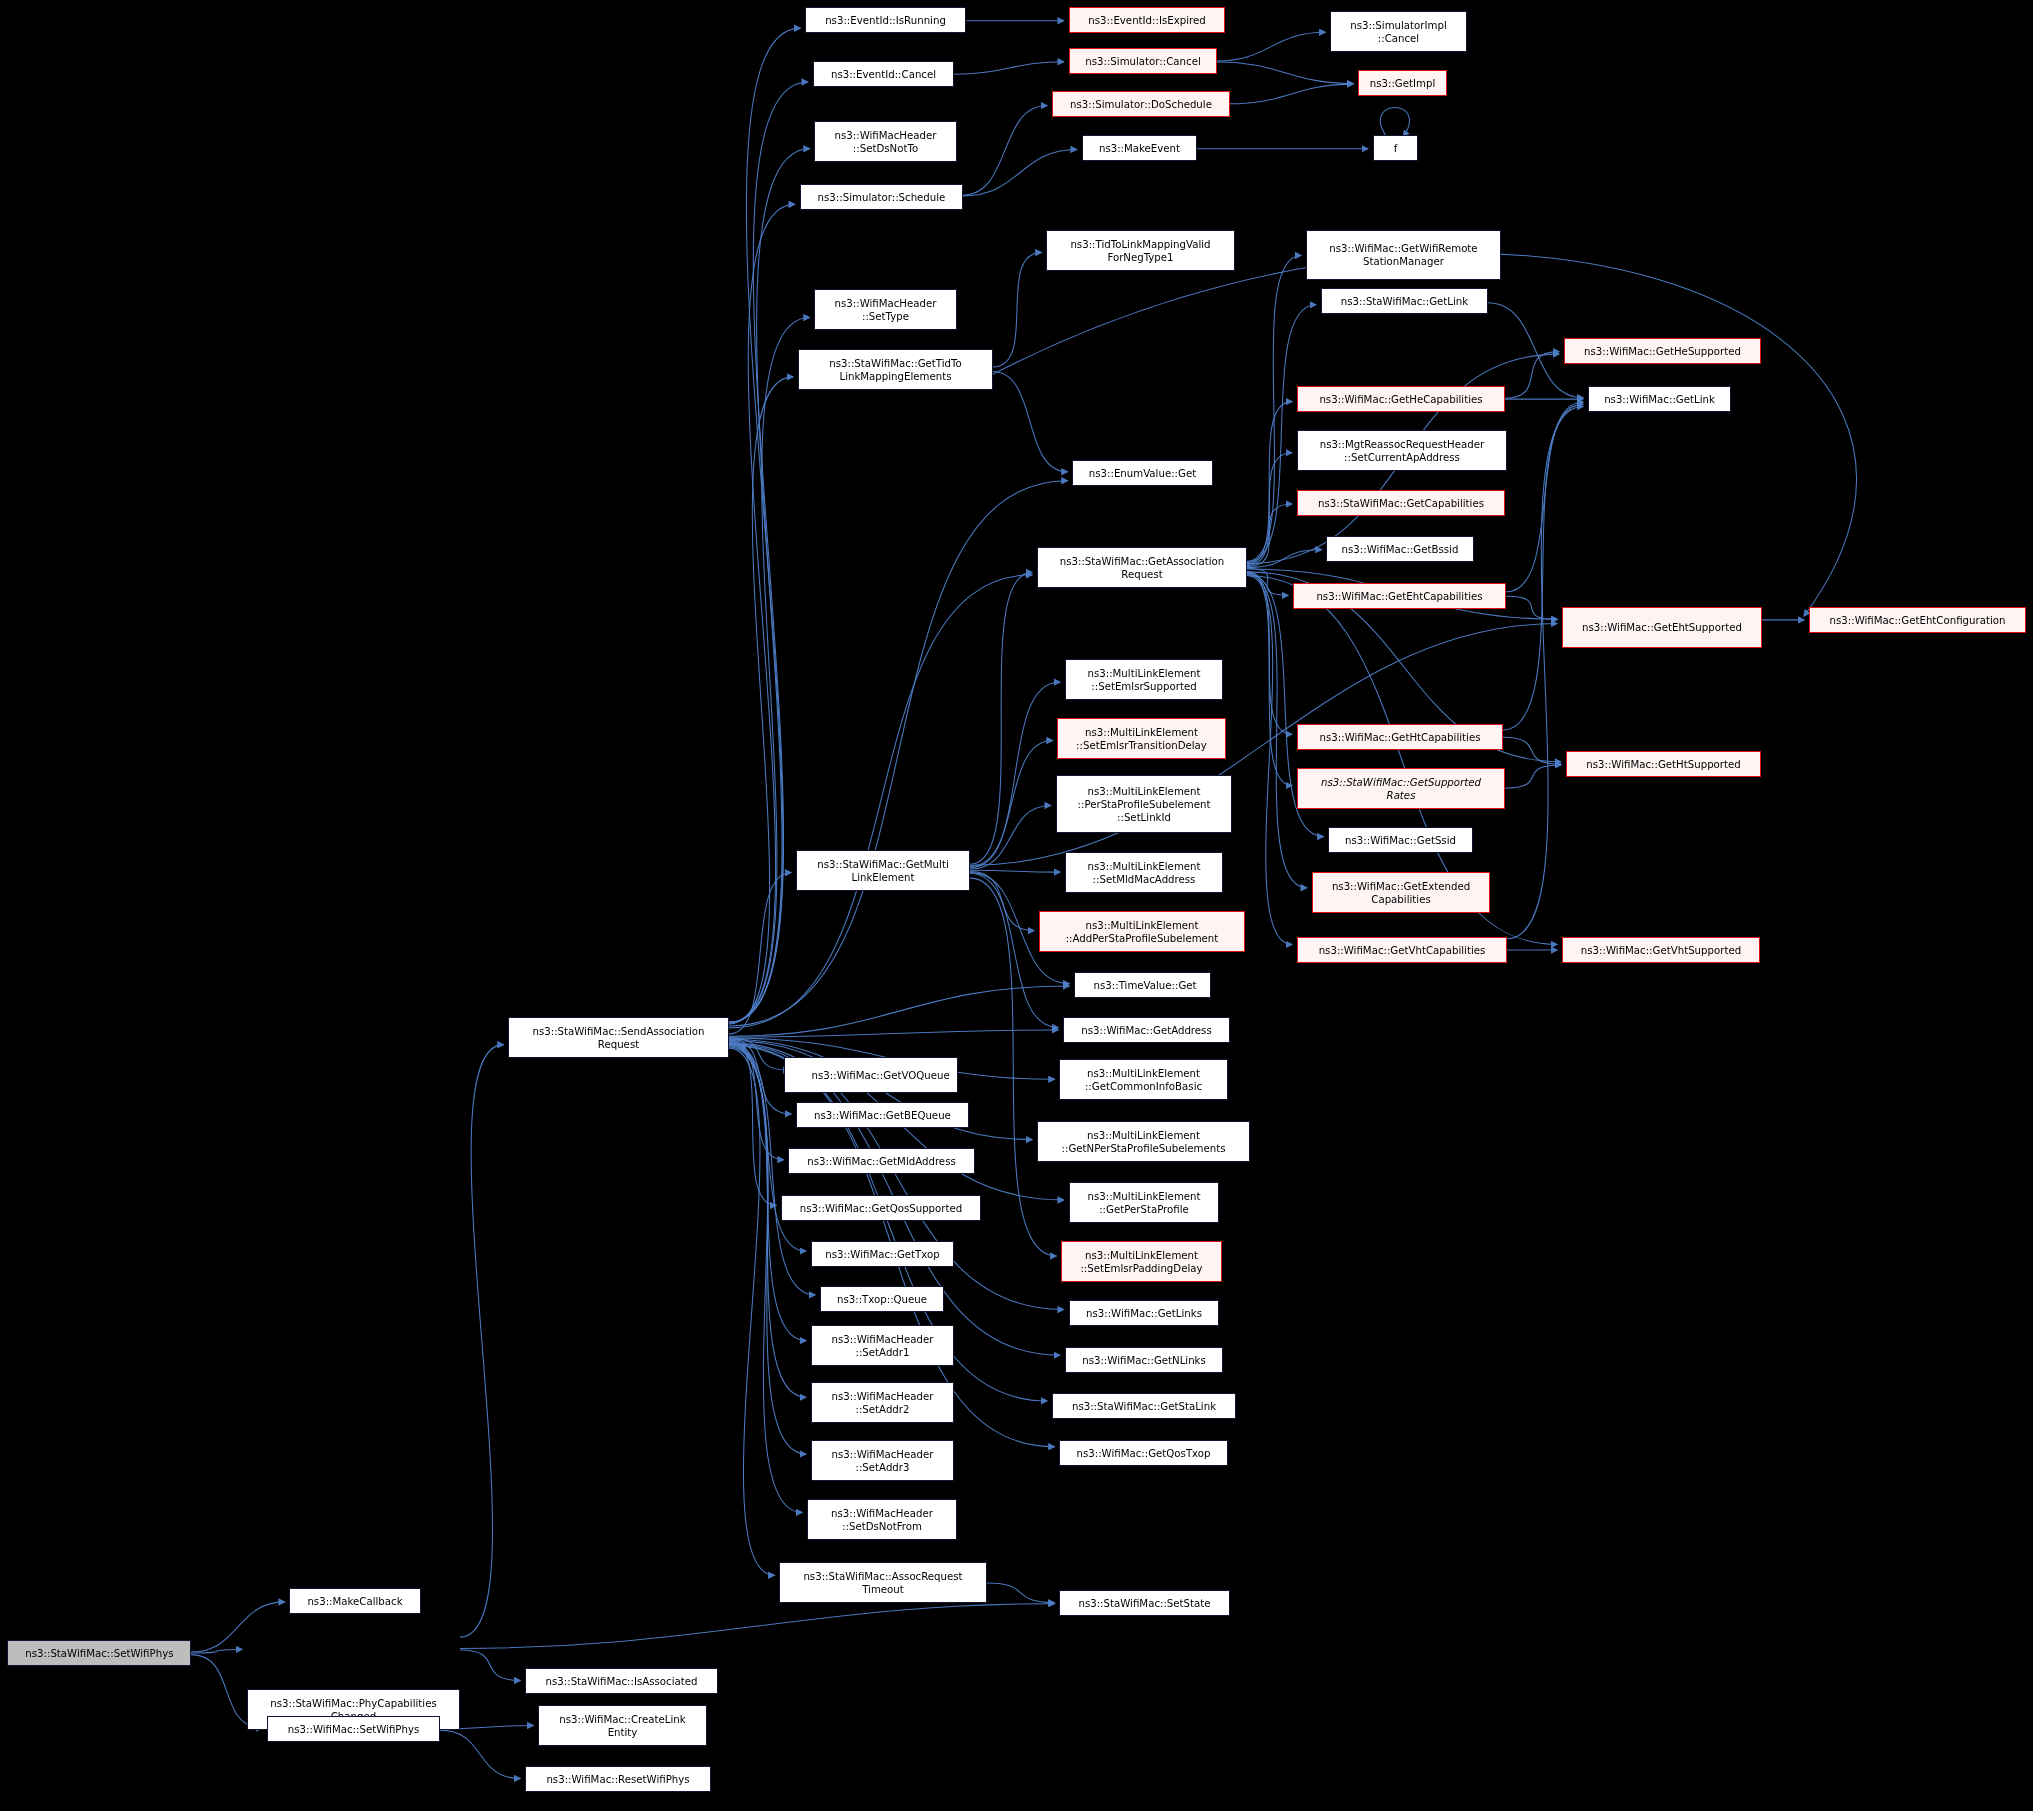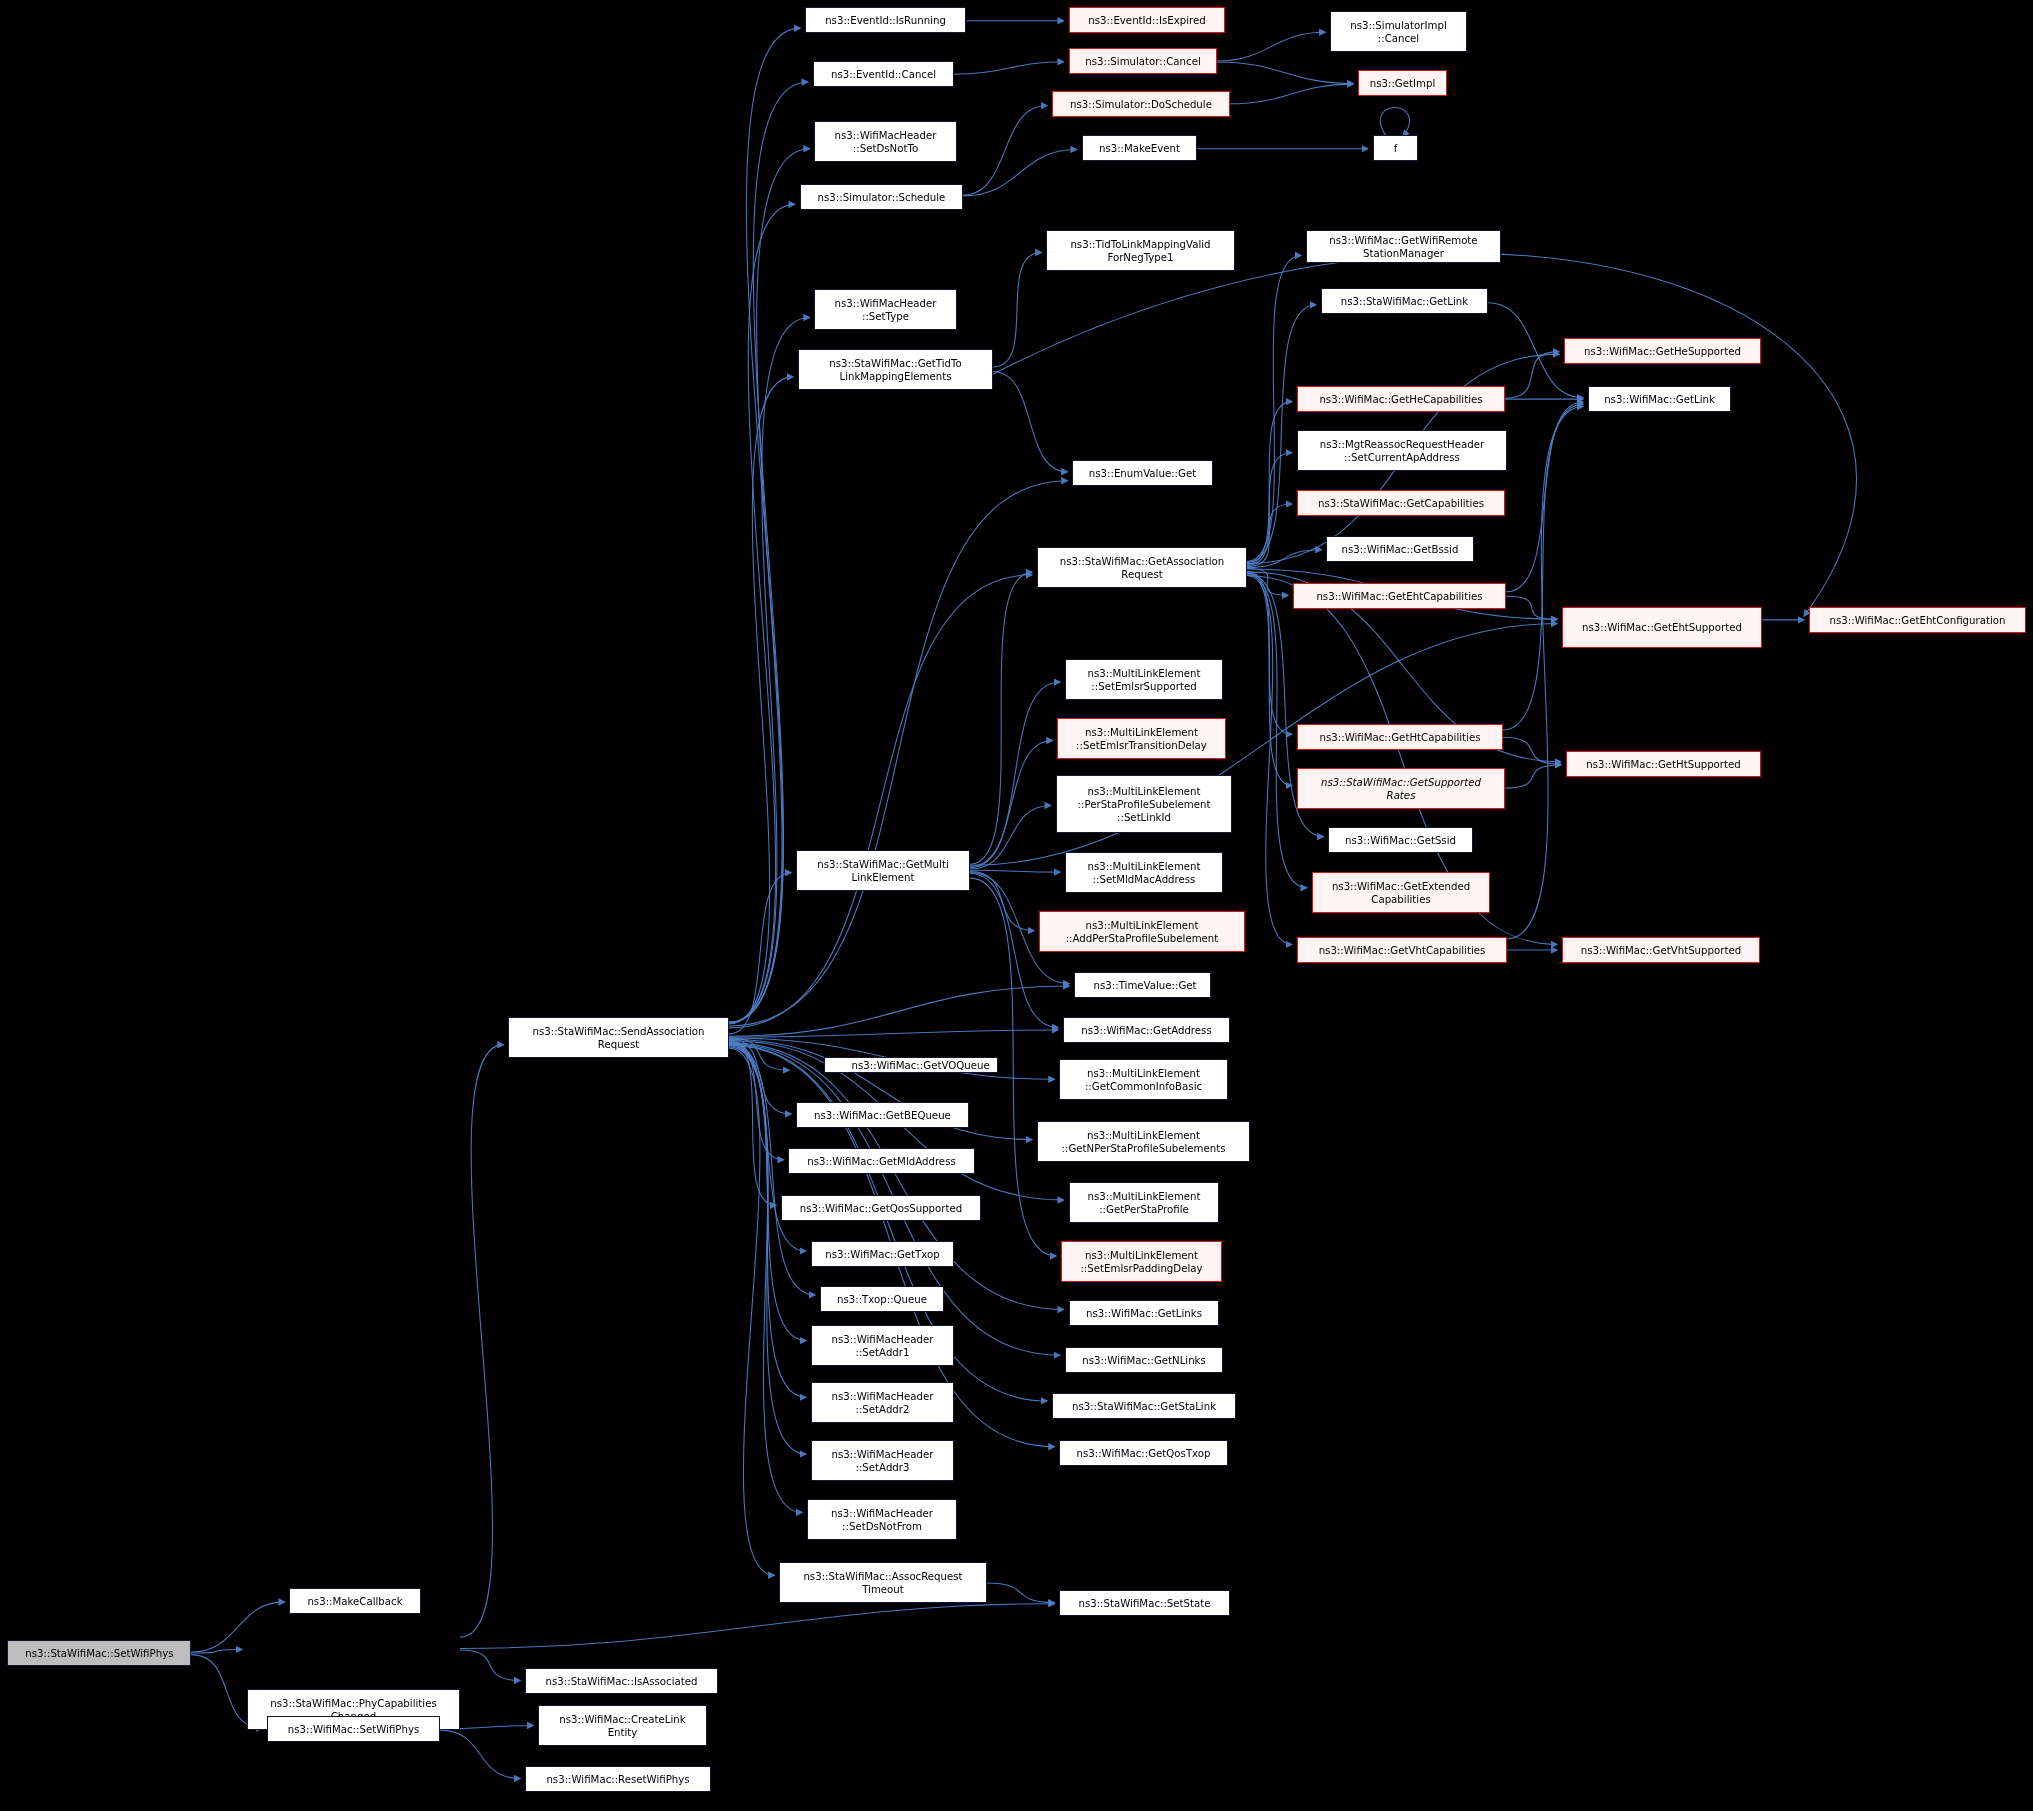--- a/index.html
+++ b/index.html
@@ -170,21 +170,21 @@
     <div class="node" style="left: 1373px; top: 135px; width: 45px; height: 26px;">
       <div class="line">f</div>
     </div>
     <div class="node" style="left: 800px; top: 184px; width: 163px; height: 26px;">
       <div class="line">ns3::Simulator::Schedule</div>
     </div>
     <div class="node" style="left: 1046px; top: 230px; width: 189px; height: 41px;">
       <div class="line">ns3::TidToLinkMappingValid</div>
       <div class="line">ForNegType1</div>
     </div>
-    <div class="node" style="left: 1306px; top: 230px; width: 195px; height: 33px;">
+    <div class="node" style="left: 1306px; top: 230px; width: 195px; height: 50px;">
       <div class="line">ns3::WifiMac::GetWifiRemote</div>
       <div class="line">StationManager</div>
     </div>
     <div class="node" style="left: 814px; top: 289px; width: 143px; height: 41px;">
       <div class="line">ns3::WifiMacHeader</div>
       <div class="line">::SetType</div>
     </div>
     <div class="node" style="left: 1321px; top: 288px; width: 167px; height: 26px;">
       <div class="line">ns3::StaWifiMac::GetLink</div>
     </div>
@@ -306,21 +306,21 @@
     <div class="node" style="left: 1052px; top: 1393px; width: 184px; height: 26px;">
       <div class="line">ns3::StaWifiMac::GetStaLink</div>
     </div>
     <div class="node" style="left: 1059px; top: 1440px; width: 169px; height: 26px;">
       <div class="line">ns3::WifiMac::GetQosTxop</div>
     </div>
     <div class="node" style="left: 508px; top: 1017px; width: 221px; height: 41px;">
       <div class="line">ns3::StaWifiMac::SendAssociation</div>
       <div class="line">Request</div>
     </div>
-    <div class="node" style="left: 824px; top: 1057px; width: 174px; height: 16px; padding-left: 22px;">
+    <div class="node" style="left: 784px; top: 1057px; width: 174px; height: 36px; padding-left: 22px;">
       <div class="line">ns3::WifiMac::GetVOQueue</div>
     </div>
     <div class="node" style="left: 796px; top: 1102px; width: 173px; height: 26px;">
       <div class="line">ns3::WifiMac::GetBEQueue</div>
     </div>
     <div class="node" style="left: 788px; top: 1148px; width: 187px; height: 26px;">
       <div class="line">ns3::WifiMac::GetMldAddress</div>
     </div>
     <div class="node" style="left: 781px; top: 1195px; width: 200px; height: 26px;">
       <div class="line">ns3::WifiMac::GetQosSupported</div>

